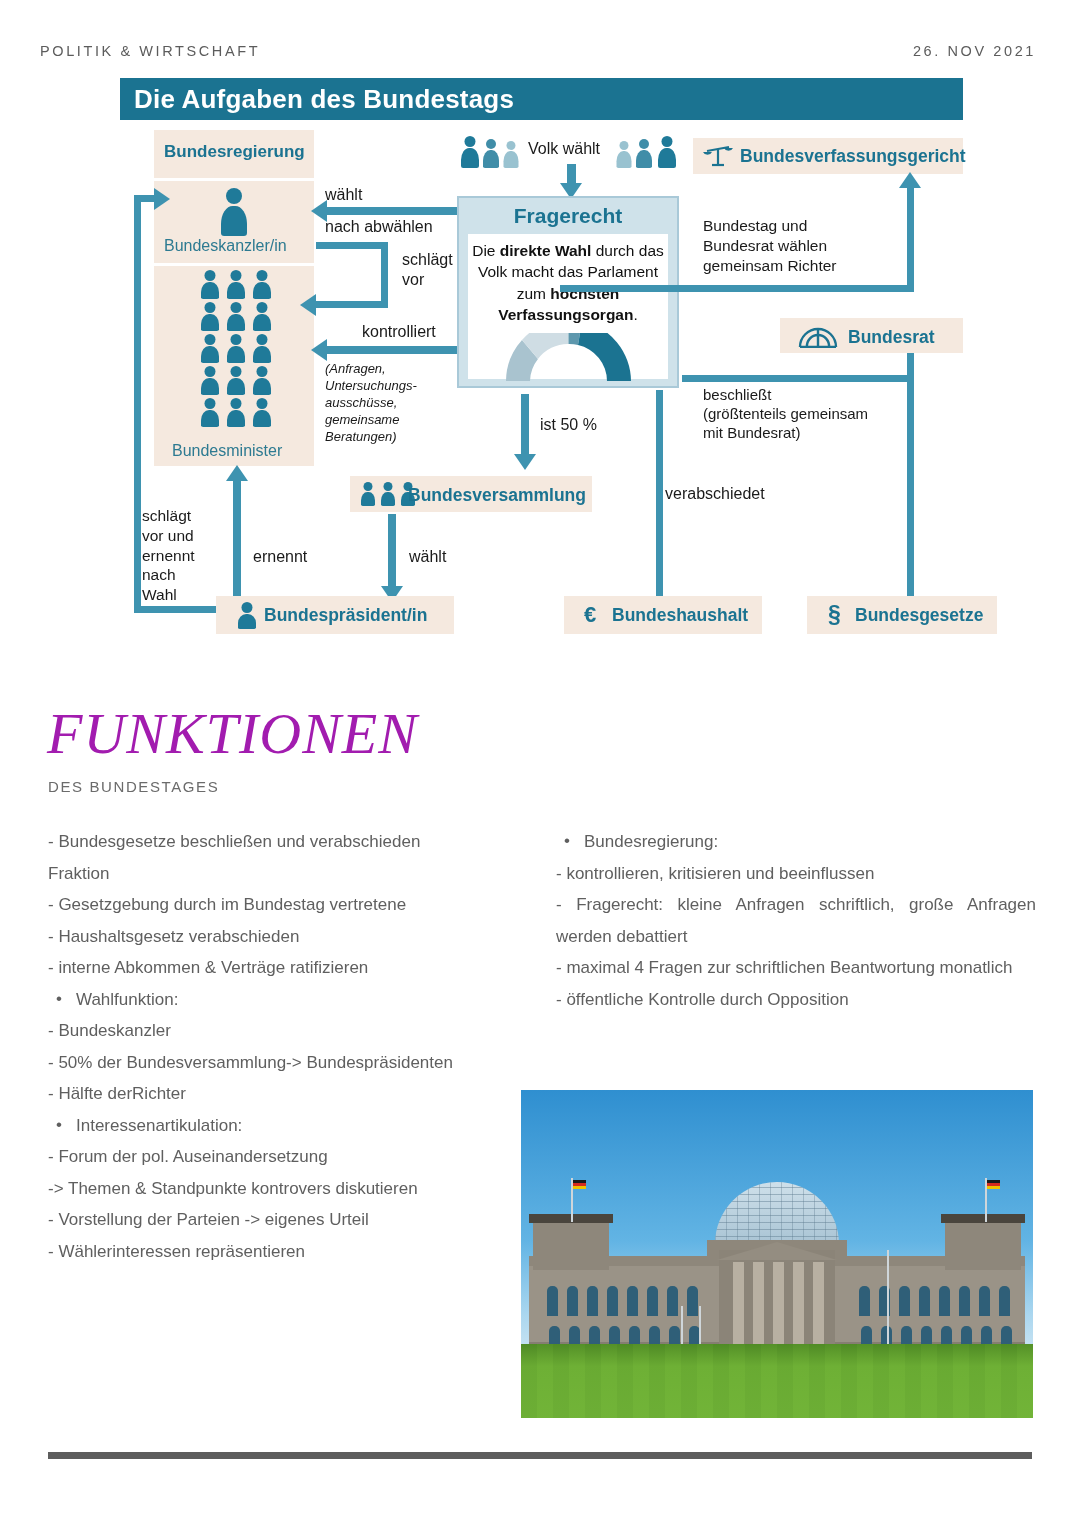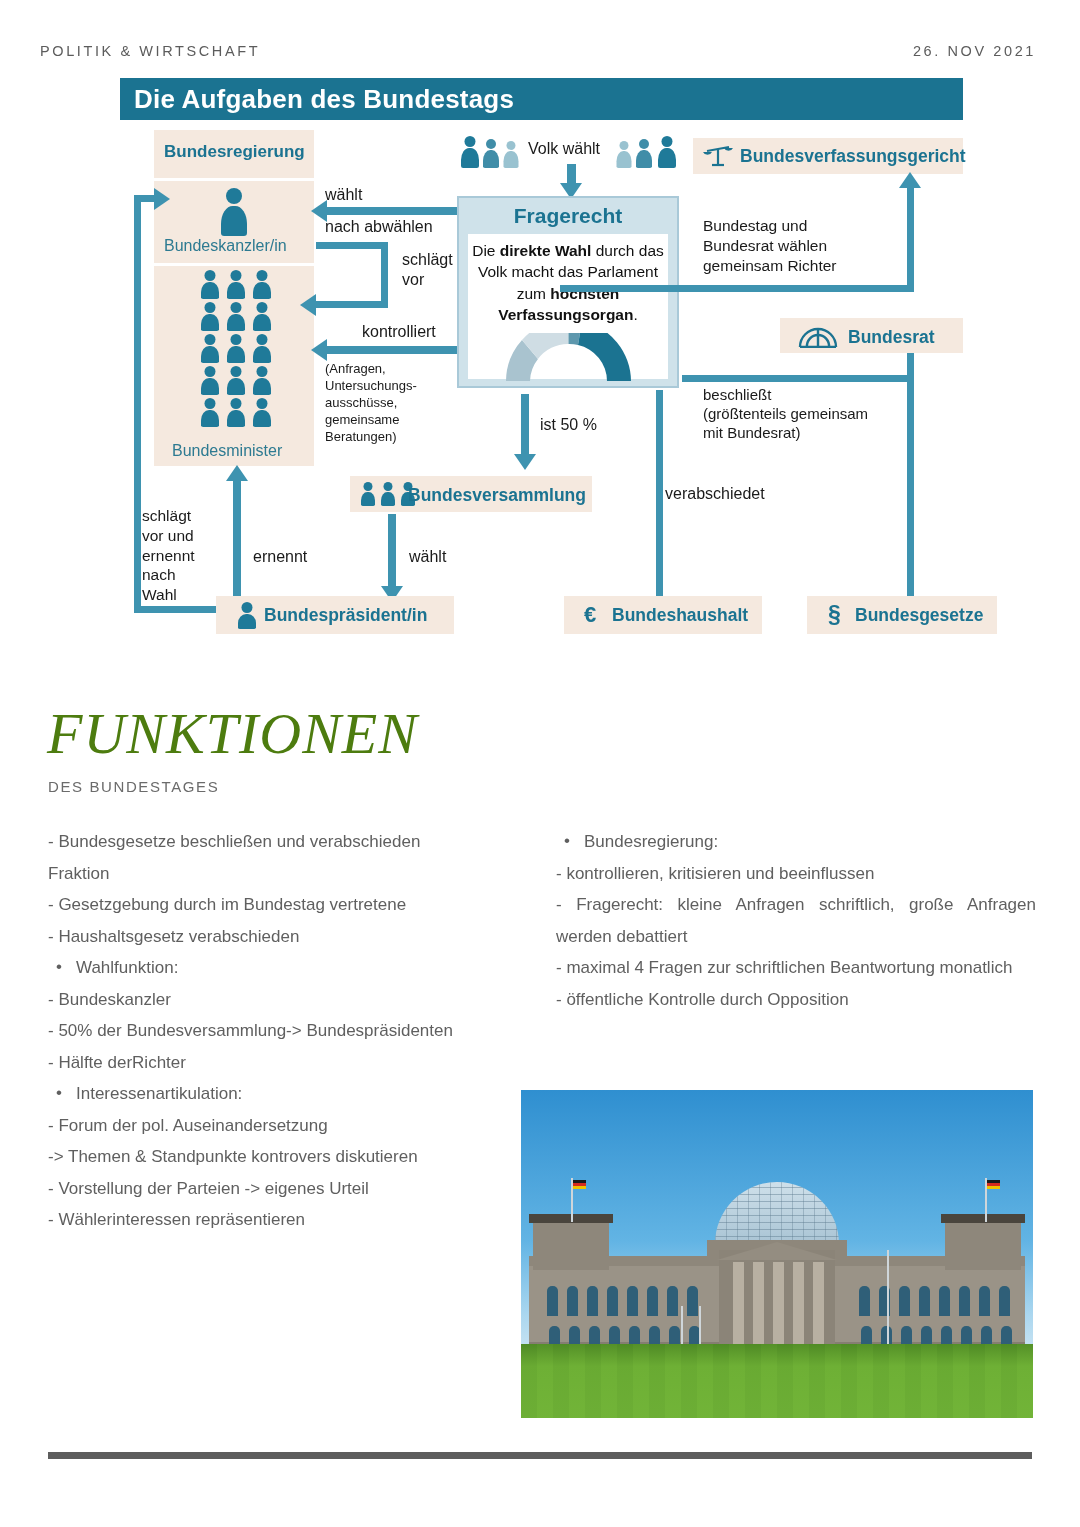--- a/index.html
+++ b/index.html
@@ -50,21 +50,21 @@
   
   .person { position: relative; display:inline-block; }
   .person .head { position:absolute; left:50%; transform:translateX(-50%); border-radius:50%; background:#1f7a99; }
   .person .body { position:absolute; left:50%; transform:translateX(-50%); background:#1f7a99;
                   border-radius: 45% 45% 12% 12% / 60% 60% 10% 10%; }
 
   
   .funk {
     position:absolute; left:47px; top:700px;
     font-family:"Liberation Serif", serif; font-style: italic;
-    font-size: 58px; letter-spacing: 1px; color:#4d7c0f;
+    font-size: 58px; letter-spacing: 1px; color:#a21caf;
   }
   .funk-sub {
     position:absolute; left:48px; top:778px;
     font-size: 15px; letter-spacing: 1.6px; color:#6b6b6b;
   }
 
   
   .col { position:absolute; font-size:17px; color:#5f5f5f; line-height: 31.5px; }
   .col-l { left:48px; top:826px; width:470px; }
   .col-r { left:556px; top:826px; width:480px; }
@@ -252,21 +252,21 @@
     <div class="bar" style="left:196px; top:164px; width:72px; height:7px;"></div>
     <div class="bar" style="left:261px; top:164px; width:7px; height:66px;"></div>
     <div class="bar" style="left:196px; top:223px; width:72px; height:7px;"></div>
     <div class="ah ah-l" style="left:180px; top:216px;"></div>
     <div class="blk" style="position:absolute; left:282px; top:172px; font-size:16px; line-height:1.28; white-space:pre-line;">schlägt
 vor</div>
 
     <div class="blk" style="position:absolute; left:205px; top:245px; font-size:16px;margin-left:37px;">kontrolliert</div>
     <div class="bar" style="left:207px; top:268px; width:130px; height:8px;"></div>
     <div class="ah ah-l" style="left:191px; top:261px;"></div>
-    <div class="ctext-sm" style="left:205px; top:283px; white-space:pre-line;">(Anfragen,
+    <div class="ctext-sm" style="left:205px; top:283px; white-space:pre-line;font-style:italic;">(Anfragen,
 Untersuchungs-
 ausschüsse,
 gemeinsame
 Beratungen)</div>
 
     <div class="beige" style="left:573px; top:60px; width:270px; height:36px;"></div>
     <svg style="position:absolute; left:583px; top:64px;" width="30" height="28" viewBox="0 0 30 28">
       <path d="M4,9 L26,5" stroke="#1b7391" stroke-width="2.2" fill="none"></path>
       <path d="M15,7 L15,23" stroke="#1b7391" stroke-width="2.2" fill="none"></path>
       <path d="M9,23 L21,23" stroke="#1b7391" stroke-width="2.2" fill="none"></path>
@@ -360,20 +360,21 @@
   </div>
 
   <div class="funk">FUNKTIONEN</div>
   <div class="funk-sub">DES BUNDESTAGES</div>
 
   <div class="col col-l">
     <p>- Bundesgesetze beschließen und verabschieden</p>
     <p> Fraktion</p>
     <p>- Gesetzgebung durch im Bundestag vertretene</p>
     <p>- Haushaltsgesetz verabschieden</p>
+    <p>- interne Abkommen &amp; Verträge ratifizieren</p>
     <p class="bullet">Wahlfunktion:</p>
     <p>- Bundeskanzler</p>
     <p>- 50% der Bundesversammlung-&gt; Bundespräsidenten</p>
     <p>- Hälfte derRichter</p>
     <p class="bullet">Interessenartikulation:</p>
     <p>- Forum der pol. Auseinandersetzung</p>
     <p>-&gt; Themen &amp; Standpunkte kontrovers diskutieren</p>
     <p>- Vorstellung der Parteien -&gt; eigenes Urteil</p>
     <p>- Wählerinteressen repräsentieren</p>
   </div>

